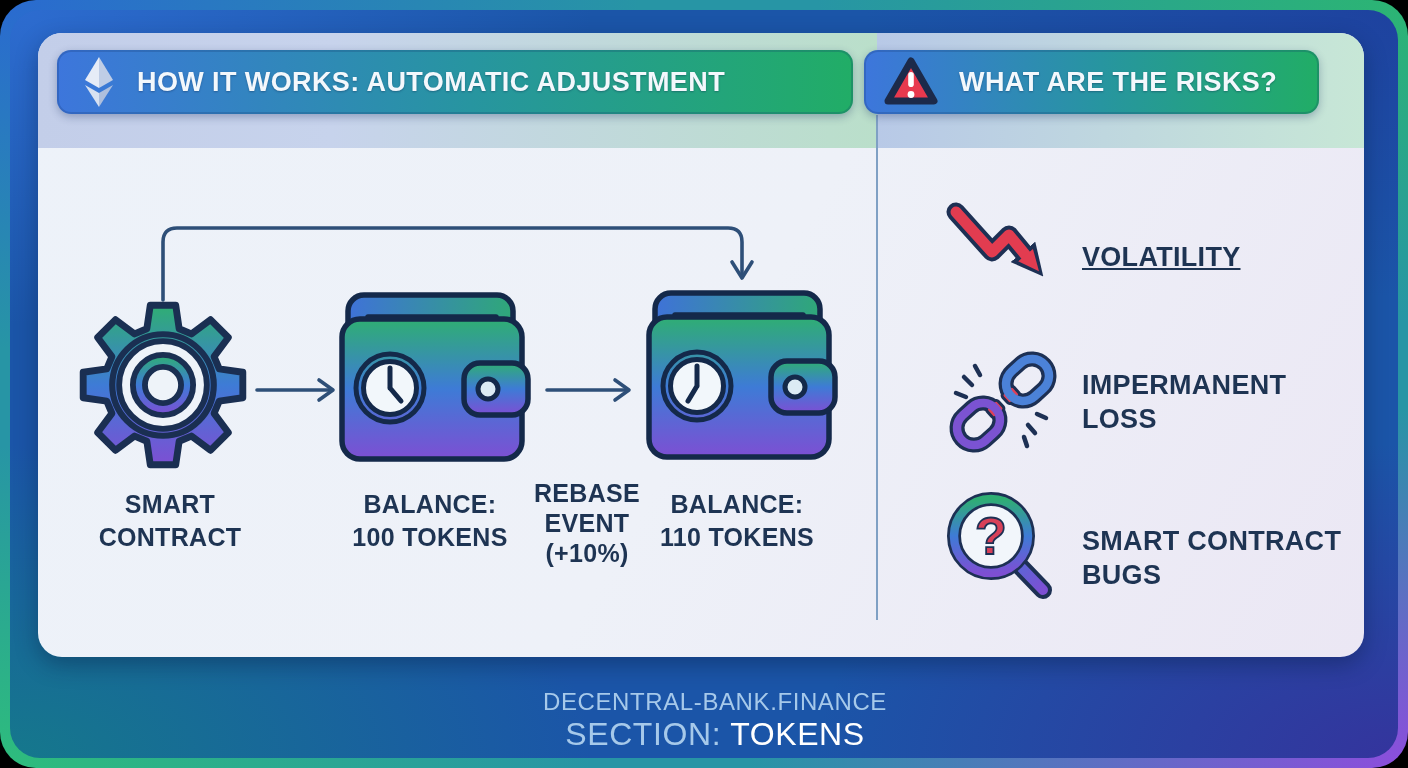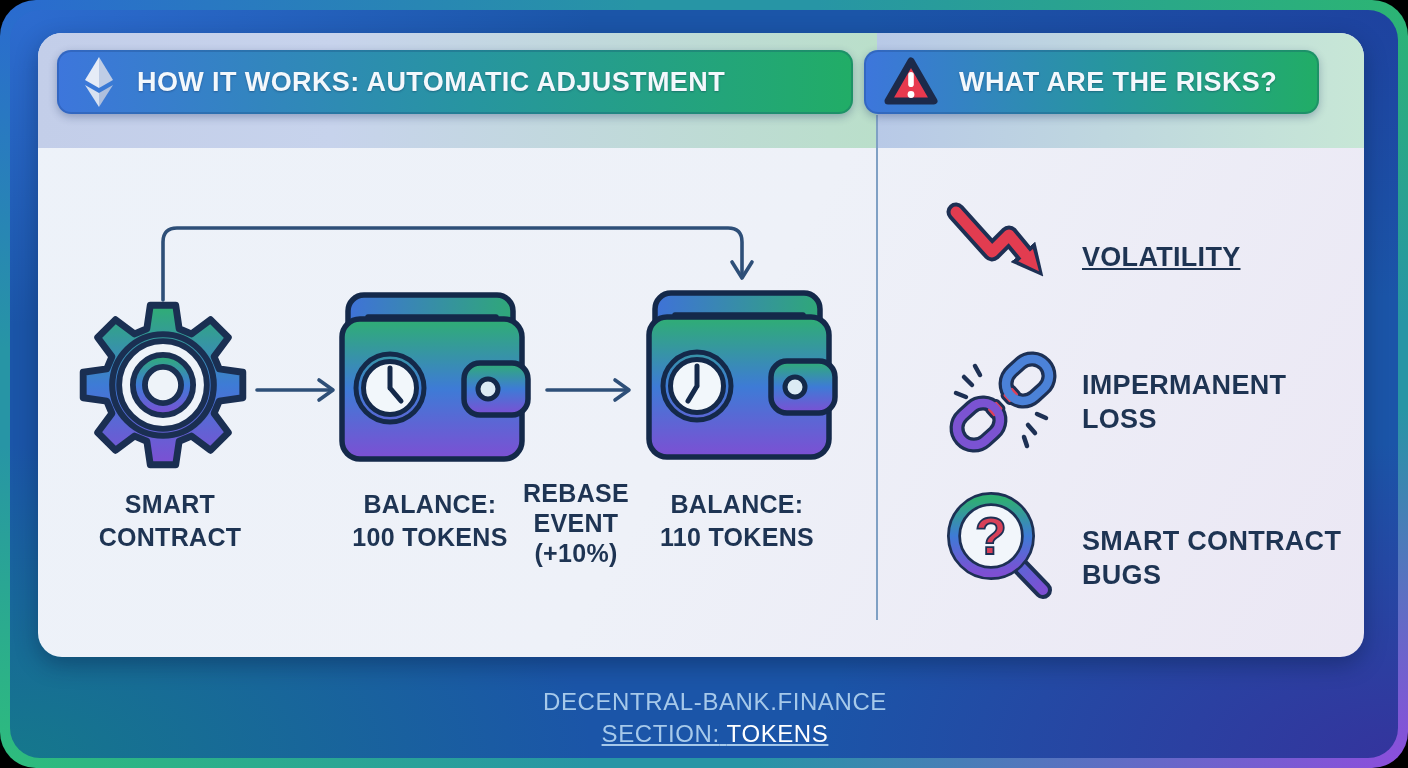--- a/index.html
+++ b/index.html
@@ -54,21 +54,21 @@
   .flow-label{
     position:absolute;font-weight:700;font-size:25px;color:var(--outline_navy,#1e3453);
     text-align:center;line-height:1.3;letter-spacing:.3px;white-space:pre-line;
   }
   .risk-label{
     position:absolute;font-weight:700;font-size:27px;color:var(--outline_navy,#1e3453);
     line-height:1.26;letter-spacing:.3px;white-space:pre-line;
   }
   .footer{position:absolute;left:0;right:0;top:686px;text-align:center;line-height:32px;margin-left:22px;}
   .footer-site{color:var(--footer_text,#a6c9ea);font-size:24px;letter-spacing:.6px;}
-  .footer-section{color:var(--footer_text,#a6c9ea);font-size:24px;letter-spacing:.6px;text-decoration:underline;}
+  .footer-section{color:var(--footer_text,#a6c9ea);font-size:32px;letter-spacing:.6px;}
   .footer-section .value{color:#ffffff;}
   svg{display:block;}
   .defs-holder{position:absolute;width:0;height:0;overflow:hidden;}
 </style>
 </head>
 <body>
 
 <div class="stage">
 
   <svg class="defs-holder" aria-hidden="true">
@@ -184,21 +184,21 @@
       <circle cx="52" cy="97" r="34" fill="none" stroke="#14294a" stroke-width="5"></circle>
       <circle cx="52" cy="97" r="26.5" fill="#f2f7fb" stroke="#14294a" stroke-width="5"></circle>
       <path d="M52,97 L52,77 M52,97 L43,112" fill="none" stroke="#14294a" stroke-width="5" stroke-linecap="round"></path>
     </svg>
   </div>
 
   <div class="flow-label" style="left:50px;top:488px;width:240px;">SMART
 CONTRACT</div>
   <div class="flow-label" style="left:310px;top:488px;width:240px;">BALANCE:
 100 TOKENS</div>
-  <div class="flow-label" style="left:509px;top:478px;width:134px;line-height:1.2;">REBASE
+  <div class="flow-label" style="left:520px;top:478px;width:134px;line-height:1.2;">REBASE
 EVENT
 (+10%)</div>
   <div class="flow-label" style="left:617px;top:488px;width:240px;">BALANCE:
 110 TOKENS</div>
 
   <div class="abs" style="left:946px;top:202px;">
     <svg width="120" height="92" viewBox="0 0 120 92">
       <polyline points="10,10 46,50 63,33 82,56" fill="none" stroke="#1d3054" stroke-width="19" stroke-linecap="round" stroke-linejoin="round" marker-end="url(#mnavy)"></polyline>
       <polyline points="10,10 46,50 63,33 82,56" fill="none" stroke="#e23c50" stroke-width="11" stroke-linecap="round" stroke-linejoin="round" marker-end="url(#mred)"></polyline>
     </svg>

